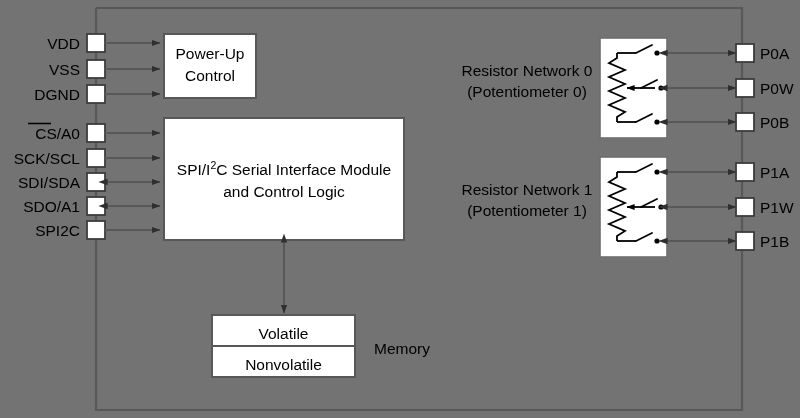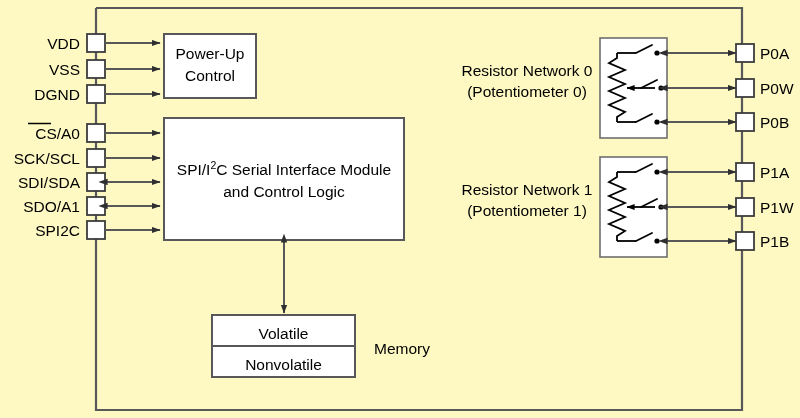--- a/index.html
+++ b/index.html
@@ -5,21 +5,21 @@
 <style>
   html, body {
     margin: 0;
     padding: 0;
     background: #ffffff;
   }
   #diagram-root {
     position: relative;
     width: 800px;
     height: 418px;
-    background: #fef9c3;
+    background: #737373;
     font-family: "Liberation Sans", sans-serif;
     overflow: hidden;
   }
   svg#diagram-svg {
     display: block;
     width: 800px;
     height: 418px;
   }
   .wire {
     stroke: #58585a;

